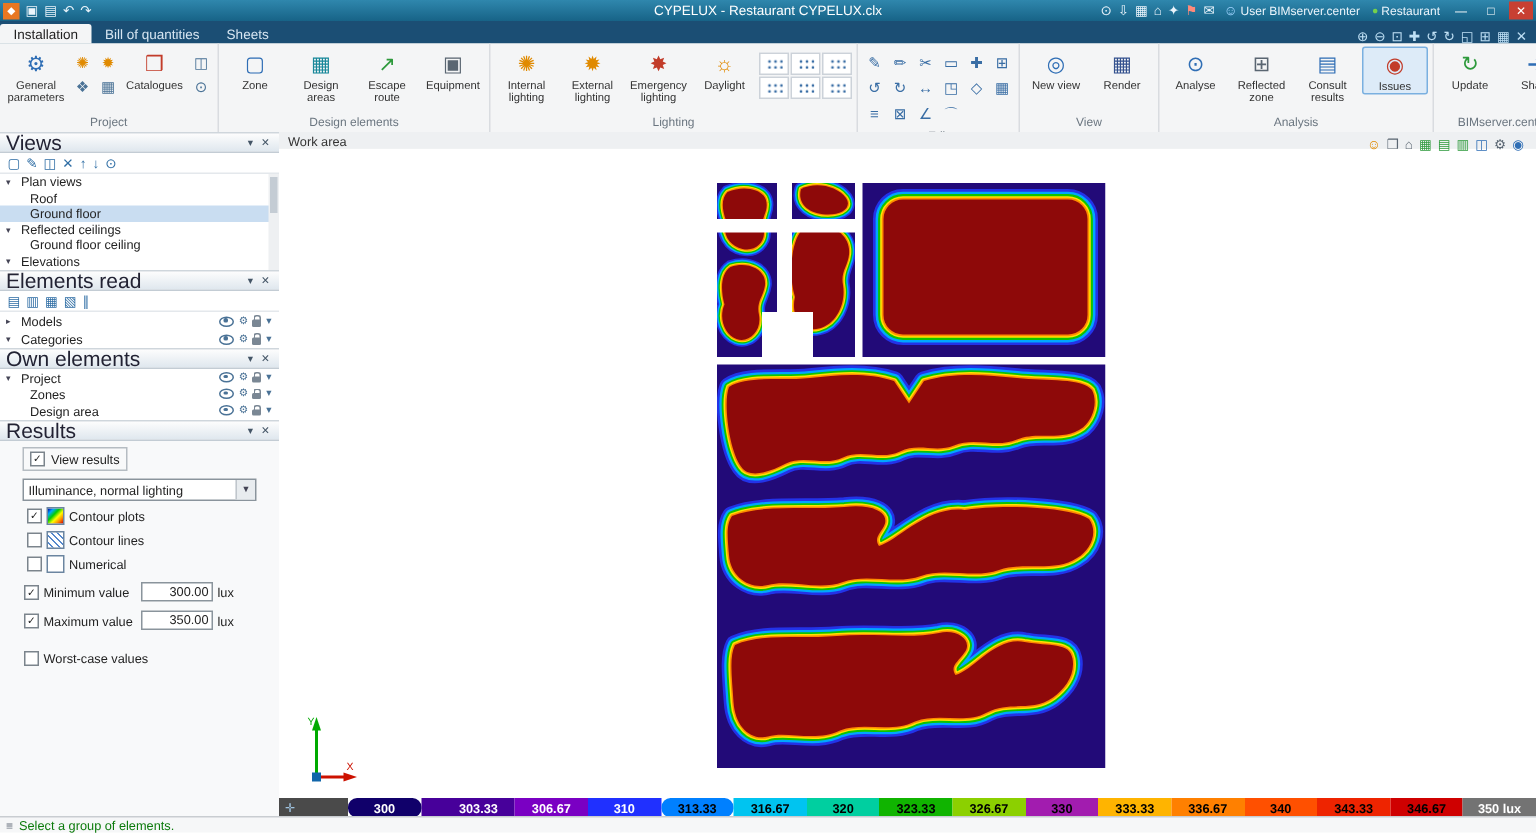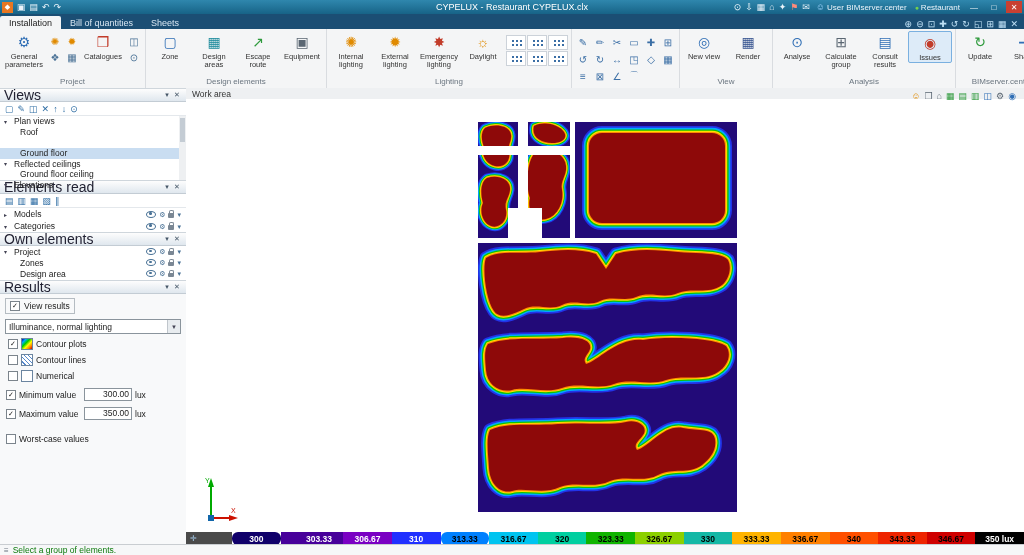--- a/index.html
+++ b/index.html
@@ -58,35 +58,35 @@
     border-right:1px solid #9aa4ac;display:flex;flex-direction:column;font-size:8.5px;color:#222;}
   .phdr{height:12px;background:linear-gradient(#fdfdfd,#dfe7ee);border-top:1px solid #cfd6dc;
     border-bottom:1px solid #c3ccd4;display:flex;align-items:center;padding:0 4px;flex:none;}
   .phdr .t{flex:1;font-size:14px;color:#223;}
   .h-ic{width:10px;text-align:center;color:#456;font-size:7px;}
   .ptoolbar{height:13px;display:flex;align-items:center;gap:4px;padding:0 5px;
     border-bottom:1px solid #e4e8ec;color:#2e6da4;font-size:9px;flex:none;}
   .tree{position:relative;flex:none;}
   .trow{height:10.5px;display:flex;align-items:center;padding-left:4px;gap:3px;}
   .trow.child{padding-left:20px;}
-  .trow.selected{background:#c9ddf1;margin-top:11px;}
+  .trow.selected{background:#c9ddf1;}
   .arrow{color:#445;font-size:6px;width:7px;flex:none;}
   .rowics{margin-left:auto;display:flex;align-items:center;gap:3px;padding-right:5px;}
   .mi{font-size:7px;color:#4a7296;line-height:1;}
   .i-eye{width:8px;height:5px;border:1px solid #4a7296;border-radius:50%;position:relative;}
   .i-eye::after{content:'';position:absolute;left:2px;top:0.5px;width:2.5px;height:2.5px;
     background:#4a7296;border-radius:50%;}
   .i-lock{width:6px;height:4.5px;background:#7a8794;border-radius:1px;position:relative;margin-top:3px;}
   .i-lock::before{content:'';position:absolute;top:-3px;left:1px;width:3px;height:3px;
     border:1px solid #7a8794;border-bottom:none;border-radius:2px 2px 0 0;}
   .vscroll{position:absolute;right:0;top:0;width:7px;height:100%;background:#eef0f2;}
   .vthumb{margin:2px 1px;height:24px;background:#c4ccd4;}
 
   
-  .results-body{flex:1;background:#f8f9fa;padding:4px 5px;}
+  .results-body{flex:1;background:#f8f9fa;padding:4px 15px;}
   .chk{width:8px;height:8px;border:1px solid #7b848c;background:#fff;display:inline-flex;
     align-items:center;justify-content:center;font-size:7px;color:#222;flex:none;}
   .vr-box{border:1px solid #b5bcc2;padding:2px 4px;display:inline-flex;align-items:center;gap:4px;}
   .dd{margin-top:5px;height:13px;border:1px solid #8a949c;background:#fff;display:flex;
     align-items:center;padding-left:3px;}
   .dd .db{margin-left:auto;width:12px;height:100%;border-left:1px solid #c0c6cc;
     background:#e8ecef;display:flex;align-items:center;justify-content:center;font-size:6px;color:#445;}
   .copt{display:flex;align-items:center;gap:3px;margin-top:4px;padding-left:3px;}
   .mini{width:10px;height:10px;border:1px solid #6b85a0;background:#fff;flex:none;}
   .mini.plots{background:linear-gradient(135deg,#0000aa,#00aaff,#00cc00,#ffff00,#ff8800,#cc0000);}
@@ -302,21 +302,21 @@
     </div>
 
     <div class="rgroup">
       <div class="rgroup-content">
         <div class="rbtn">
           <span class="ric c-blue">⊙</span>
           <span>Analyse</span>
         </div>
         <div class="rbtn">
           <span class="ric c-gray">⊞</span>
-          <span>Calculate group</span>
+          <span>Reflected zone</span>
         </div>
         <div class="rbtn">
           <span class="ric c-blue">▤</span>
           <span>Consult results</span>
         </div>
         <div class="rbtn sel">
           <span class="ric c-red">◉</span>
           <span>Issues</span>
         </div>
       </div>
@@ -633,27 +633,27 @@
     </div>
     <span class="scale-seg" style="background: rgb(16, 0, 106); color: rgb(255, 255, 255); border-radius: 6px;">300</span>
     <span class="scale-seg" style="background: rgb(71, 0, 154); color: rgb(255, 255, 255); padding-left: 14px;">303.33</span>
     <span class="scale-seg" style="background: rgb(122, 0, 195); color: rgb(255, 255, 255);">306.67</span>
     <span class="scale-seg" style="background: rgb(32, 48, 255); color: rgb(255, 255, 255);">310</span>
     <span class="scale-seg" style="background: rgb(0, 128, 255); color: rgb(0, 0, 0); border-radius: 6px;">313.33</span>
     <span class="scale-seg" style="background: rgb(0, 196, 240); color: rgb(0, 0, 0);">316.67</span>
     <span class="scale-seg" style="background: rgb(0, 207, 160); color: rgb(0, 0, 0);">320</span>
     <span class="scale-seg" style="background: rgb(16, 180, 0); color: rgb(0, 0, 0);">323.33</span>
     <span class="scale-seg" style="background: rgb(140, 208, 0); color: rgb(0, 0, 0);">326.67</span>
-    <span class="scale-seg" style="background: #14b8a6; color: rgb(0, 0, 0);">330</span>
+    <span class="scale-seg" style="background: #a21caf; color: rgb(0, 0, 0);">330</span>
     <span class="scale-seg" style="background: rgb(255, 180, 0); color: rgb(0, 0, 0);">333.33</span>
     <span class="scale-seg" style="background: rgb(255, 128, 0); color: rgb(0, 0, 0);">336.67</span>
     <span class="scale-seg" style="background: rgb(255, 80, 0); color: rgb(0, 0, 0);">340</span>
     <span class="scale-seg" style="background: rgb(238, 36, 0); color: rgb(0, 0, 0);">343.33</span>
     <span class="scale-seg" style="background: rgb(207, 0, 0); color: rgb(0, 0, 0);">346.67</span>
-    <span class="scale-seg" style="background: #000000; color: rgb(255, 255, 255);">350 lux</span>
+    <span class="scale-seg" style="background: #737373; color: rgb(255, 255, 255);">350 lux</span>
   </div>
 
   <div class="statusbar">
     <span class="st-ic">≡</span>
     <span>Select a group of elements.</span>
   </div>
 
 </div>
 
 </body></html>

